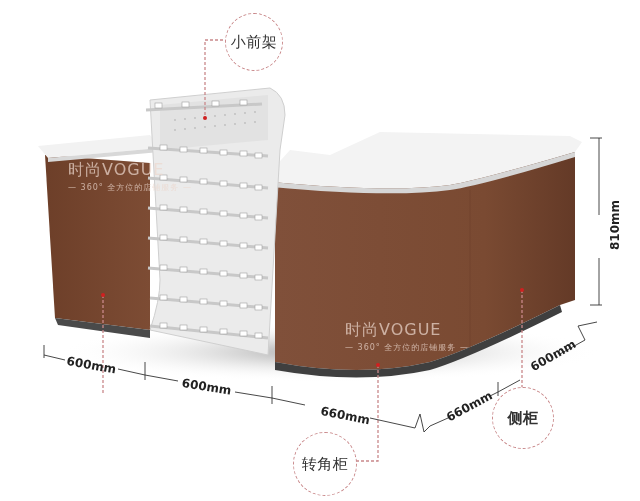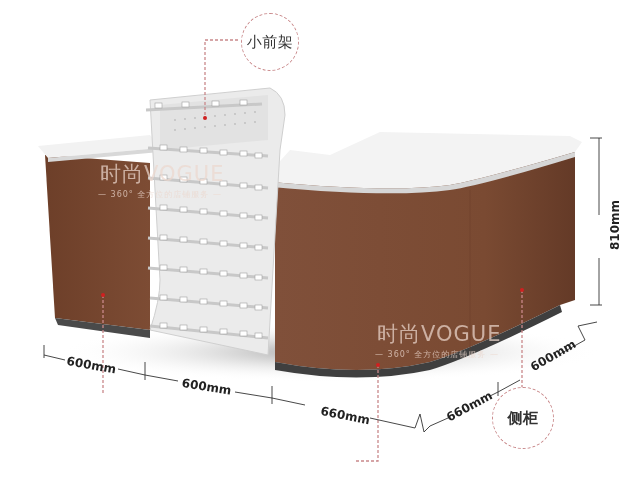--- a/index.html
+++ b/index.html
@@ -14,22 +14,22 @@
     }
     .dim {
       position: absolute; font-size: 12px; font-weight: bold; color: #222222;
       white-space: nowrap; transform-origin: left top;
       font-family: "DejaVu Sans", sans-serif;
     }
     .wm {
       position: absolute; color: rgba(235,215,205,0.72); white-space: nowrap;
       font-family: "DejaVu Sans", sans-serif;
     }
-    .wm .t { font-size: 21px; letter-spacing: 1px; margin-left: 32px; }
-    .wm .s { font-size: 8px; letter-spacing: 1px; margin-top: 1px; margin-left: 30px; }
+    .wm .t { font-size: 16px; letter-spacing: 1px; }
+    .wm .s { font-size: 8px; letter-spacing: 1px; margin-top: 1px; }
   </style>
 </head>
 <body>
 
 <div class="stage">
 
   <svg width="640" height="501" viewBox="0 0 640 501">
     <defs>
       <linearGradient id="brownL" x1="0" x2="1" y1="0" y2="0">
         <stop offset="0" stop-color="#6d3f29"></stop>
@@ -187,22 +187,25 @@
 
   <div class="wm" style="left:68px; top:160px;">
     <div class="t">时尚VOGUE</div>
     <div class="s">— 360° 全方位的店铺服务 —</div>
   </div>
   <div class="wm" style="left:345px; top:320px;">
     <div class="t">时尚VOGUE</div>
     <div class="s">— 360° 全方位的店铺服务 —</div>
   </div>
 
-  <div class="callout" style="left:241px; top:13px; width:56px; height:56px;">
+  <div class="callout" style="left:225px; top:13px; width:56px; height:56px;">
     <span>小前架</span>
+  </div>
+  <div class="callout" style="left:293px; top:432px; width:62px; height:62px;">
+    <span>转角柜</span>
   </div>
   <div class="callout" style="left:492px; top:387px; width:60px; height:60px;font-weight:bold;">
     <span>侧柜</span>
   </div>
 
   <div class="dim" style="left:608px; top:250px; transform: rotate(-90deg);">810mm</div>
   <div class="dim" style="left:68px; top:354px; transform: rotate(10deg);">600mm</div>
   <div class="dim" style="left:183px; top:376px; transform: rotate(9deg);">600mm</div>
   <div class="dim" style="left:322px; top:404px; transform: rotate(11deg);">660mm</div>
   <div class="dim" style="left:444px; top:412px; transform: rotate(-28deg);">660mm</div>

